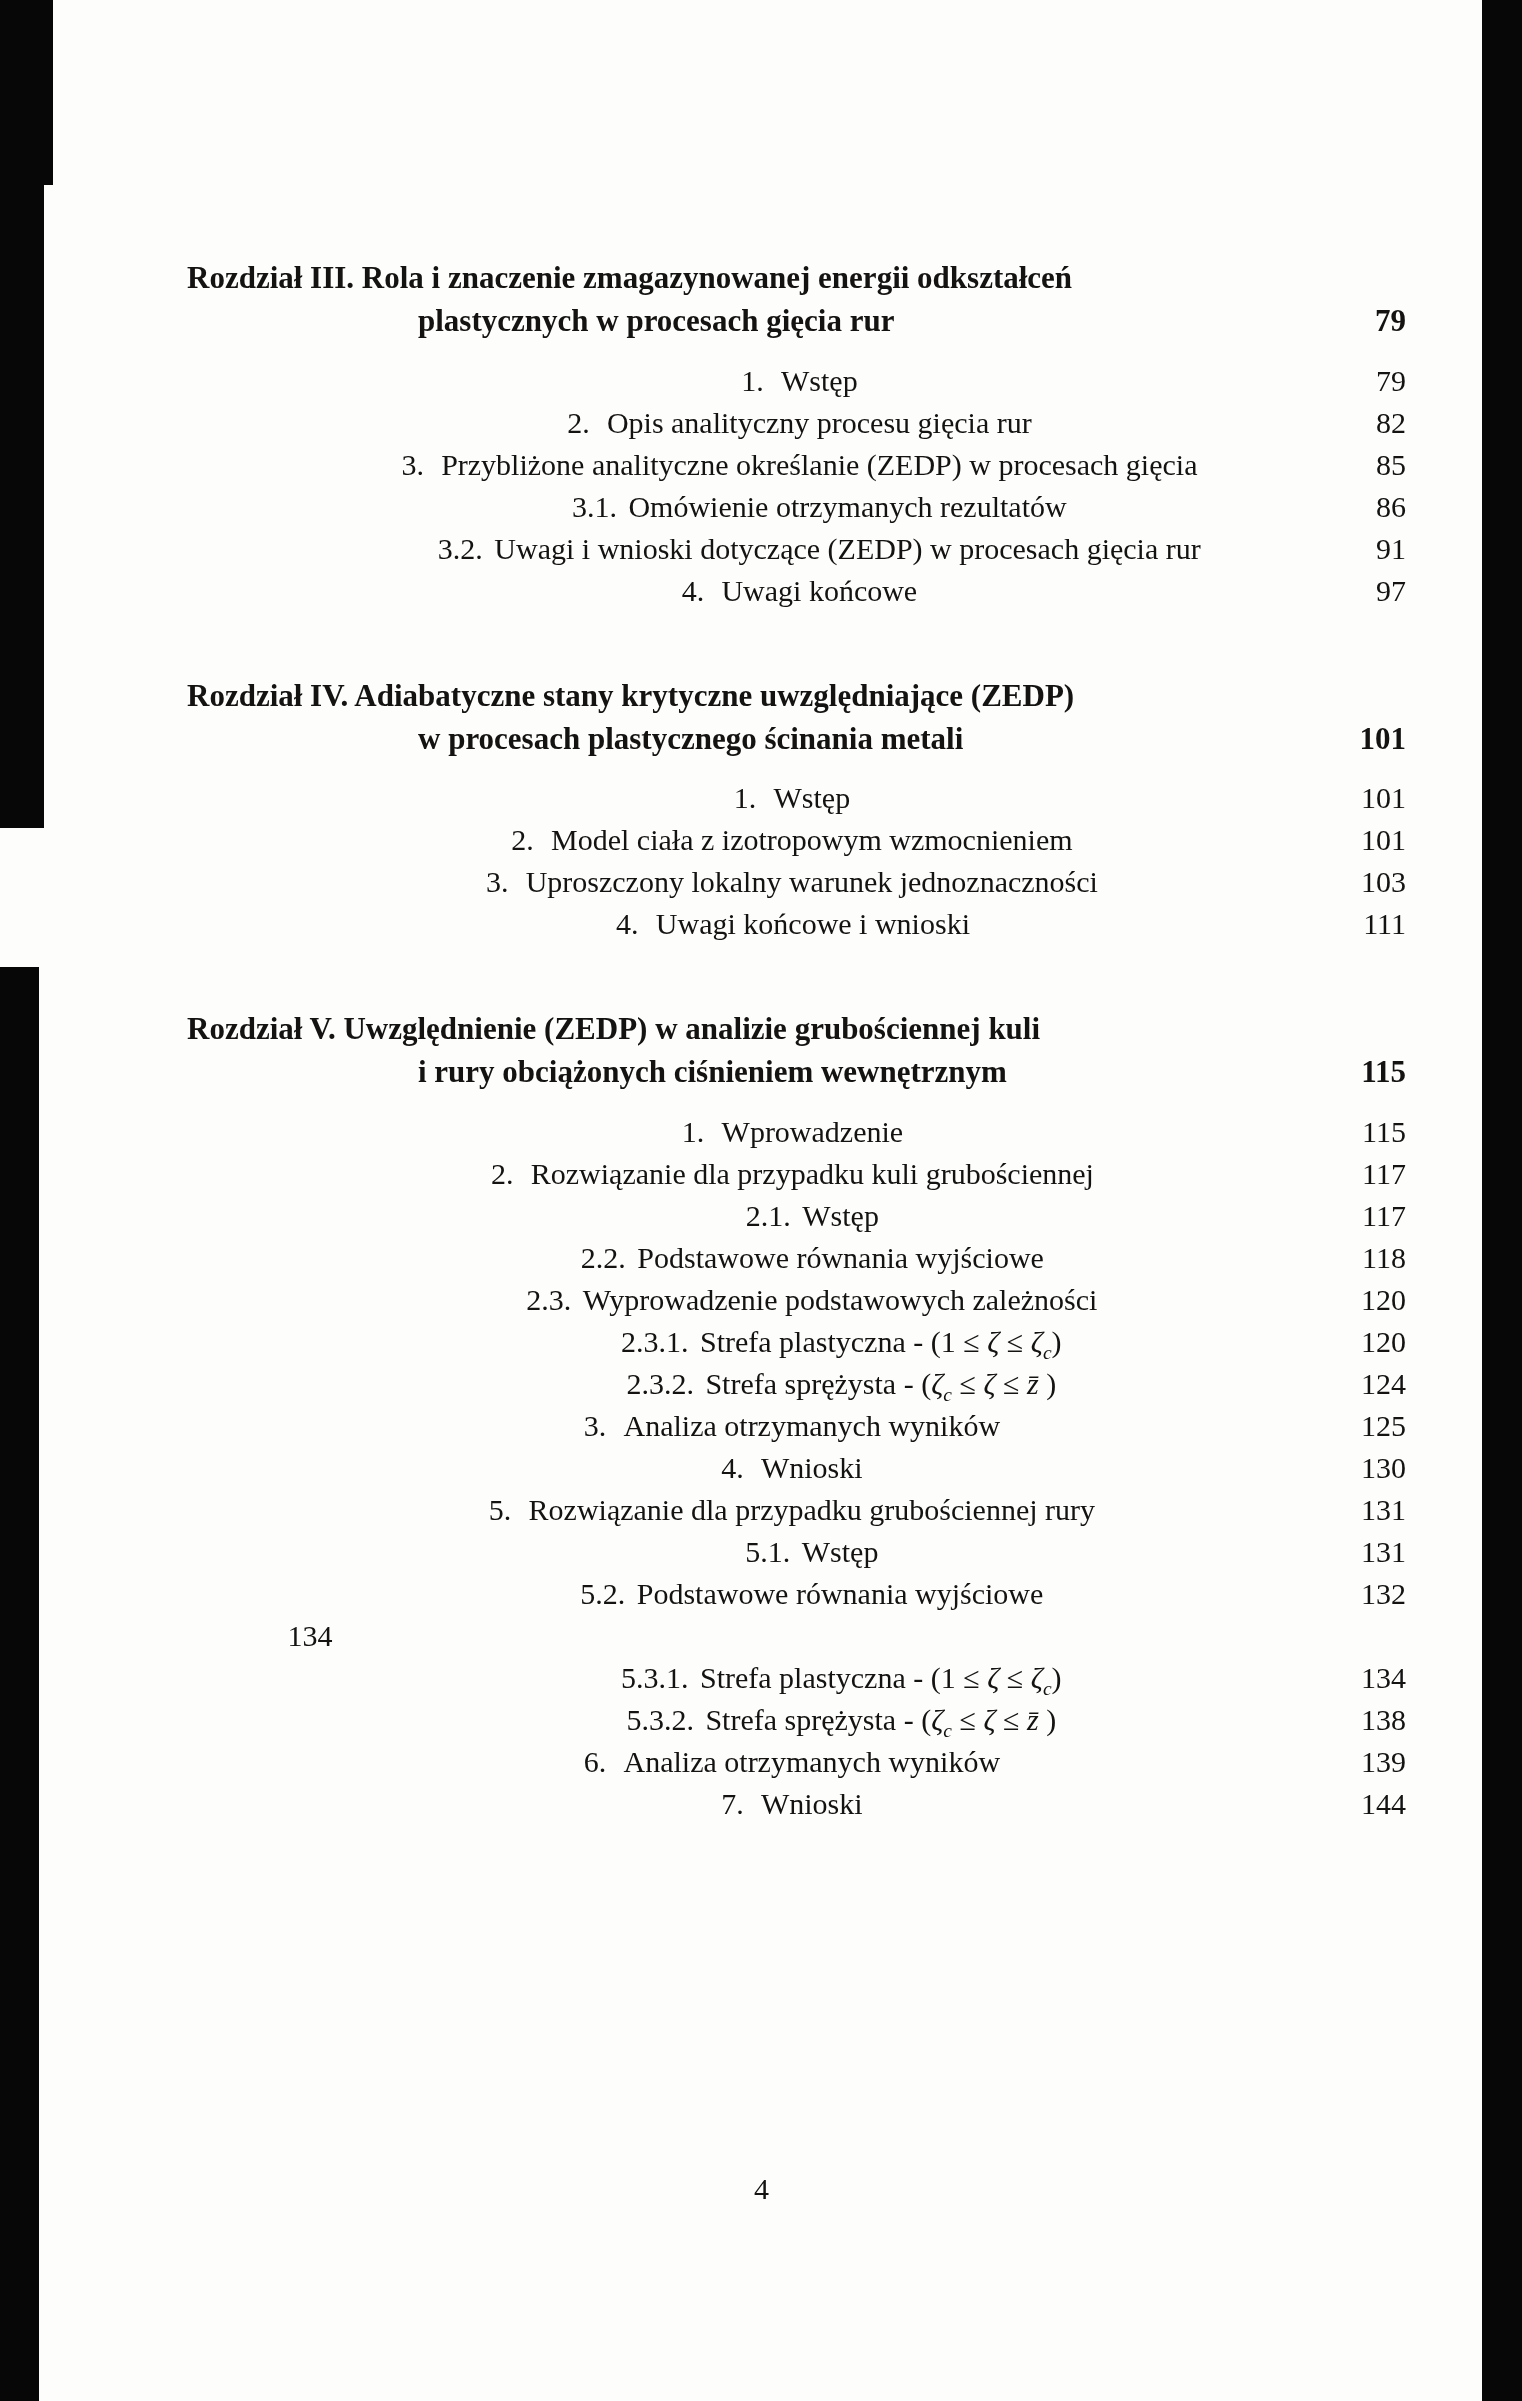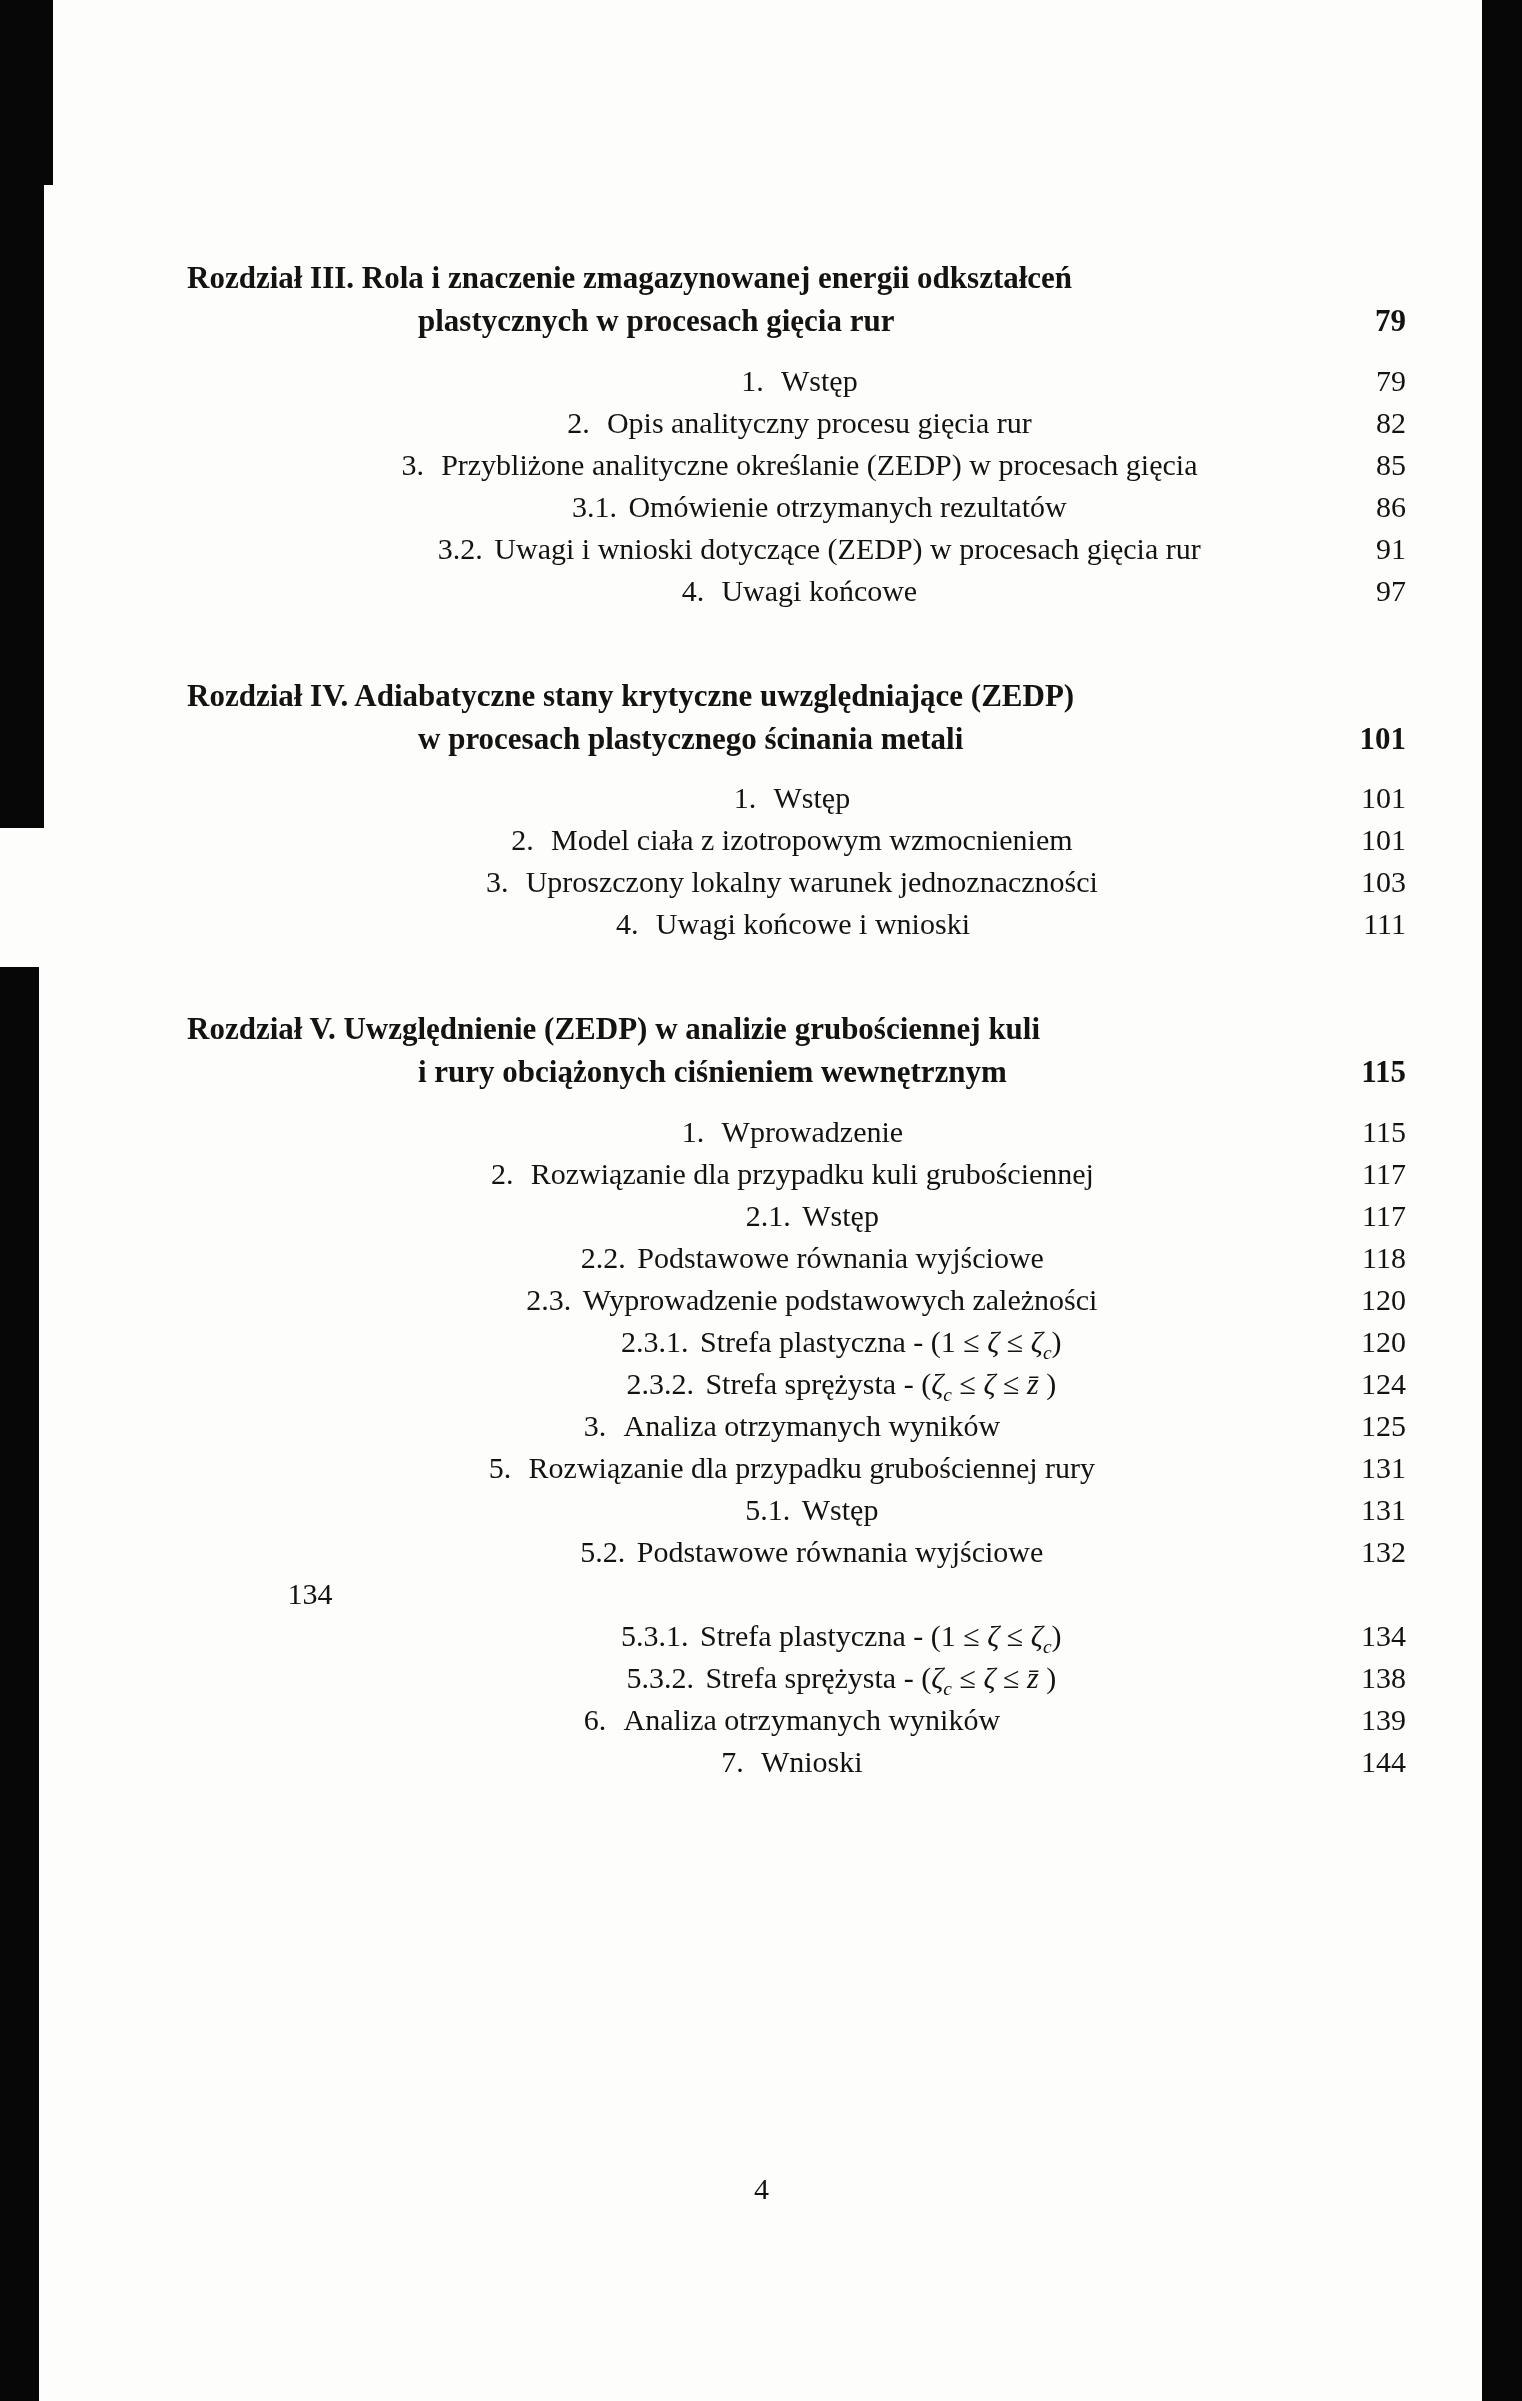--- a/index.html
+++ b/index.html
@@ -205,20 +205,26 @@
             <div class="entry-page">124</div>
           </div>
           <div class="entry level-0">
             <div class="entry-lines">
               <div class="entry-line"><span class="entry-label col">3.</span><span class="entry-title">Analiza otrzymanych wyników</span></div>
             </div>
             <div class="entry-page">125</div>
           </div>
           <div class="entry level-0">
             <div class="entry-lines">
+              <div class="entry-line"><span class="entry-label col">4.</span><span class="entry-title">Wnioski</span></div>
+            </div>
+            <div class="entry-page">130</div>
+          </div>
+          <div class="entry level-0">
+            <div class="entry-lines">
               <div class="entry-line"><span class="entry-label col">5.</span><span class="entry-title">Rozwiązanie dla przypadku grubościennej rury</span></div>
             </div>
             <div class="entry-page">131</div>
           </div>
           <div class="entry level-1">
             <div class="entry-lines">
               <div class="entry-line"><span class="entry-label">5.1.</span><span class="entry-title">Wstęp</span></div>
             </div>
             <div class="entry-page">131</div>
           </div>

